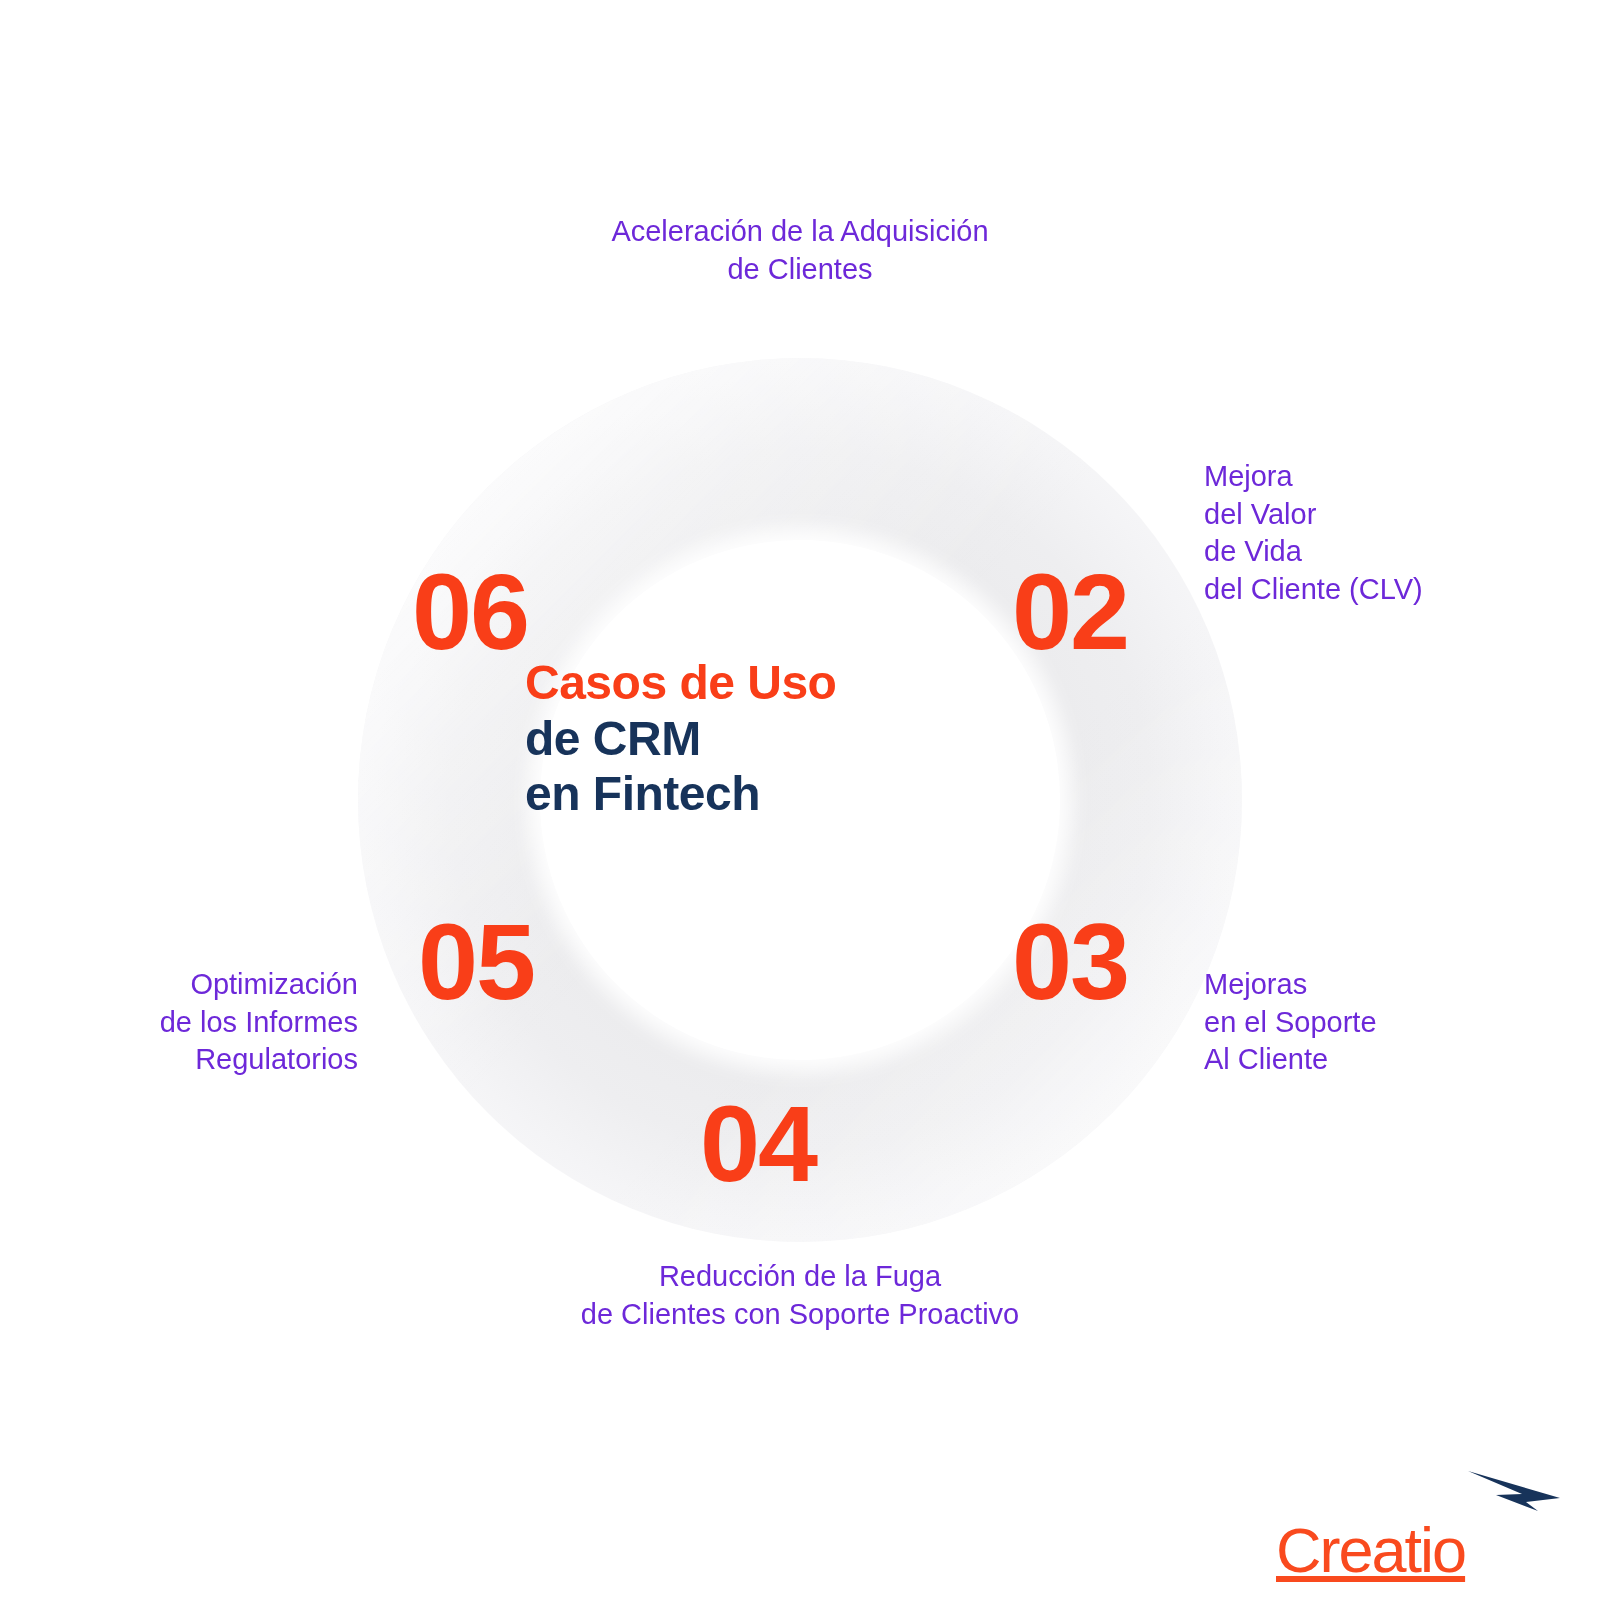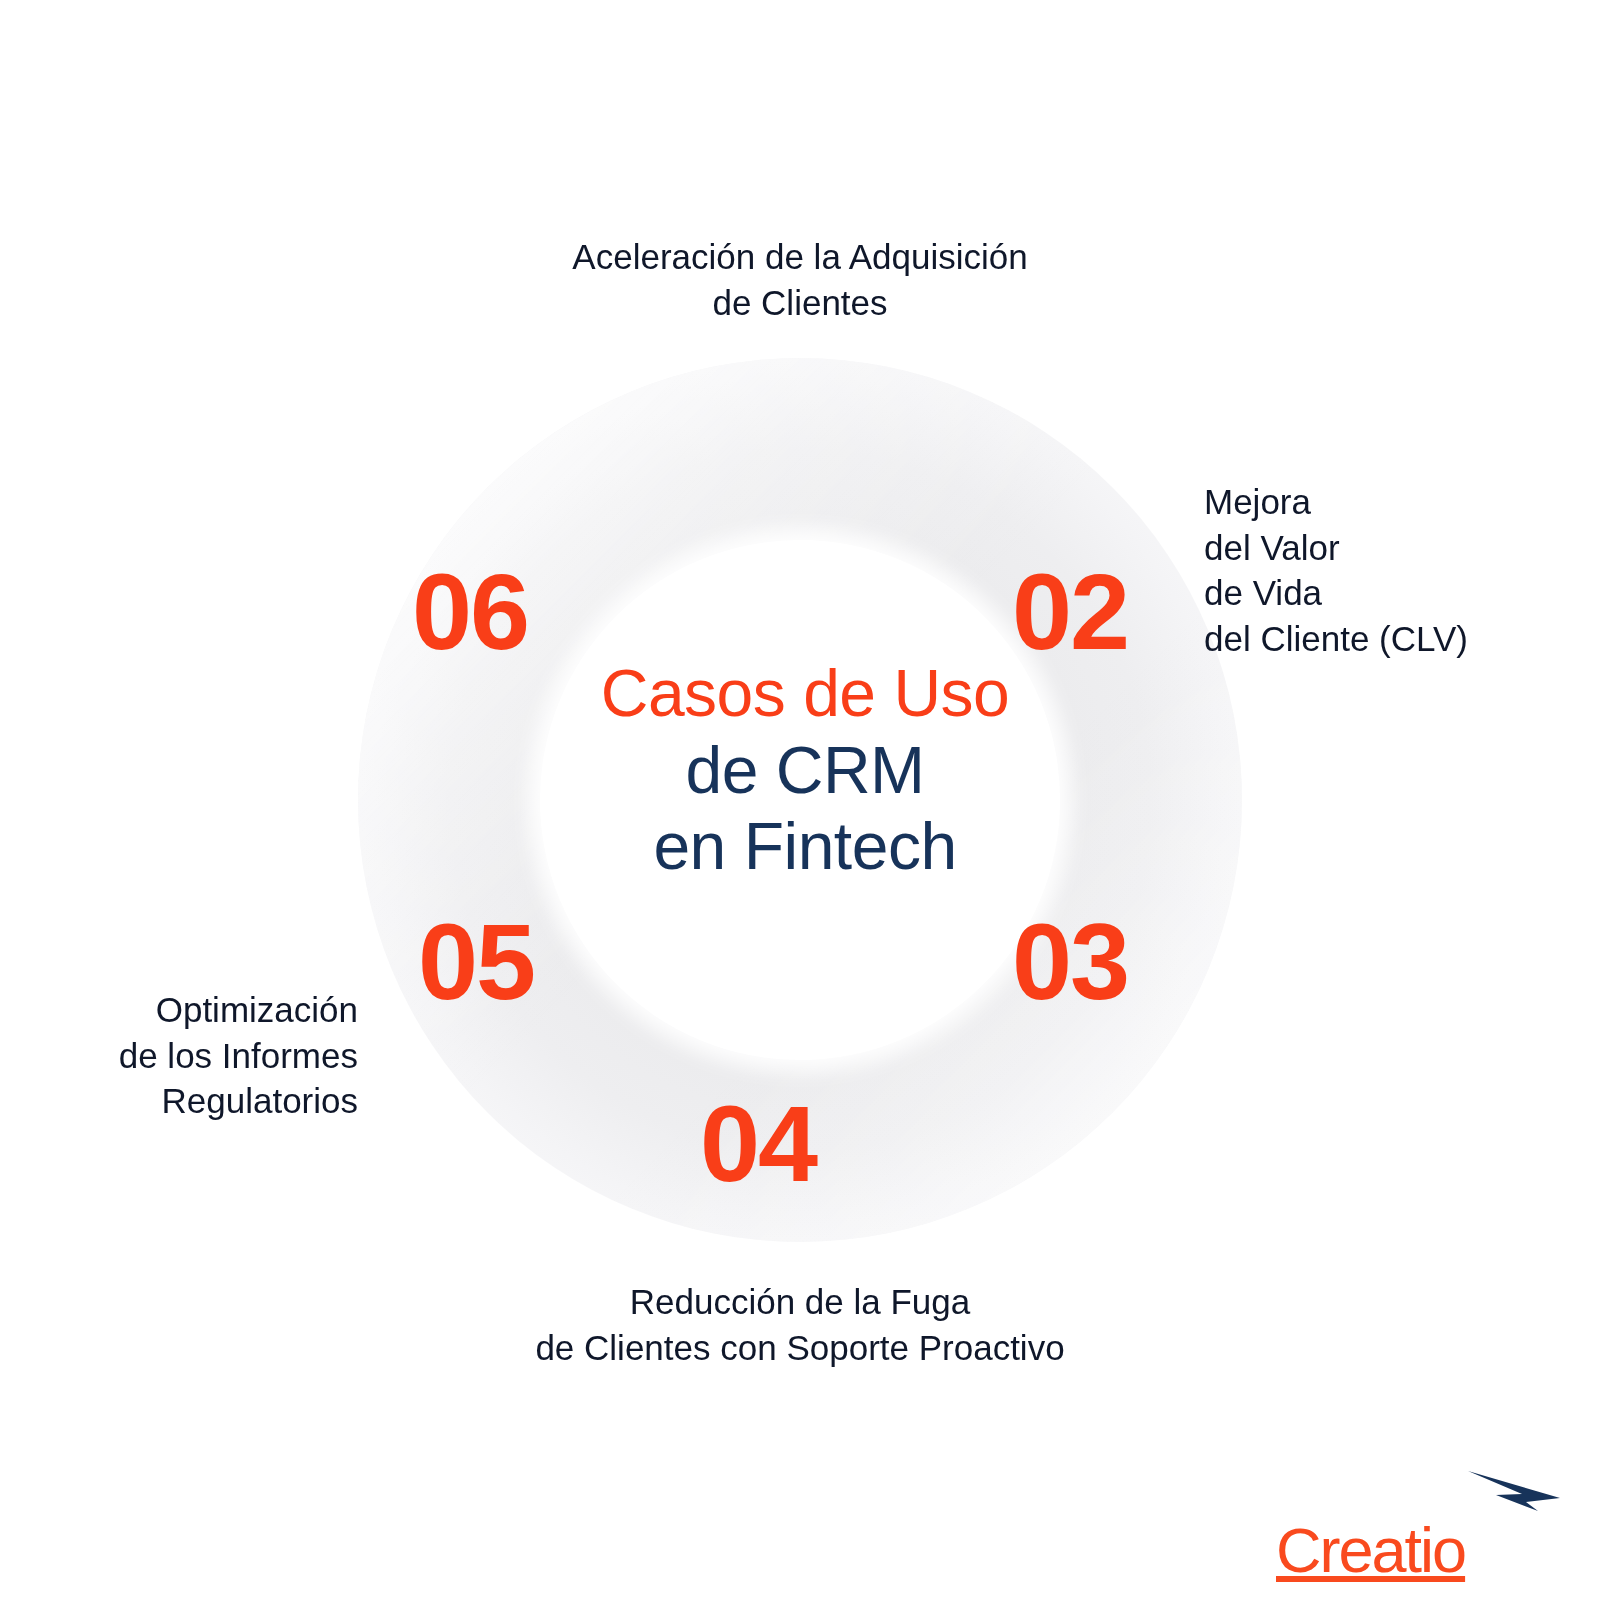--- a/index.html
+++ b/index.html
@@ -77,24 +77,23 @@
   }
 
   
   .center-title {
     position: absolute;
     left: 50%;
     top: 50%;
     width: 560px;
     margin-left: -280px;
     margin-top: -150px;
-    text-align: center;
     line-height: 1.16;
-    font-weight: 400;
-    font-size: 66px;
+    font-weight: 700;
+    font-size: 48px;
     letter-spacing: -0.5px;
   }
   .center-title .l1 { color: #F93E18; display: block; }
   .center-title .l2 { color: #17335A; display: block; }
   .center-title .l3 { color: #17335A; display: block; }
 
   
   .num {
     position: absolute;
     color: #F93E18;
@@ -107,26 +106,25 @@
   .num-01 { left: 716px;  top: 385px; }
   .num-02 { left: 1012px; top: 558px; }
   .num-03 { left: 1012px; top: 908px; }
   .num-04 { left: 700px;  top: 1090px; }
   .num-05 { left: 418px;  top: 908px; }
   .num-06 { left: 412px;  top: 558px; }
 
   
   .label {
     position: absolute;
-    color: #0f172a;
-    font-size: 35px;
+    color: #6d28d9;
+    font-size: 29px;
     line-height: 1.30;
     font-weight: 400;
     white-space: pre-line;
-    margin-top: 21px;
   }
   .lbl-01 { left: 405px;  top: 213px;  width: 790px; text-align: center; }
   .lbl-02 { left: 1204px; top: 458px;  width: 400px; text-align: left; }
   .lbl-03 { left: 1204px; top: 966px;  width: 400px; text-align: left; }
   .lbl-04 { left: 405px;  top: 1258px; width: 790px; text-align: center; }
   .lbl-05 { left: 10px;   top: 966px;  width: 348px; text-align: right; }
   .lbl-06 { left: 10px;   top: 485px;  width: 348px; text-align: right; }
 
   
   .logo {
@@ -178,20 +176,23 @@
   <div class="num num-04">04</div>
   <div class="num num-05">05</div>
   <div class="num num-06">06</div>
 
   <div class="label lbl-01">Aceleración de la Adquisición
 de Clientes</div>
   <div class="label lbl-02">Mejora
 del Valor
 de Vida
 del Cliente (CLV)</div>
+  <div class="label lbl-03">Mejoras
+en el Soporte
+Al Cliente</div>
   <div class="label lbl-05">Optimización
 de los Informes
 Regulatorios</div>
   <div class="label lbl-04">Reducción de la Fuga
 de Clientes con Soporte Proactivo</div>
 
   <div class="logo">
     <div class="logo-word">Creatio</div>
     <div class="logo-arrow">
       <svg viewBox="0 0 96 44" xmlns="http://www.w3.org/2000/svg" aria-hidden="true">

